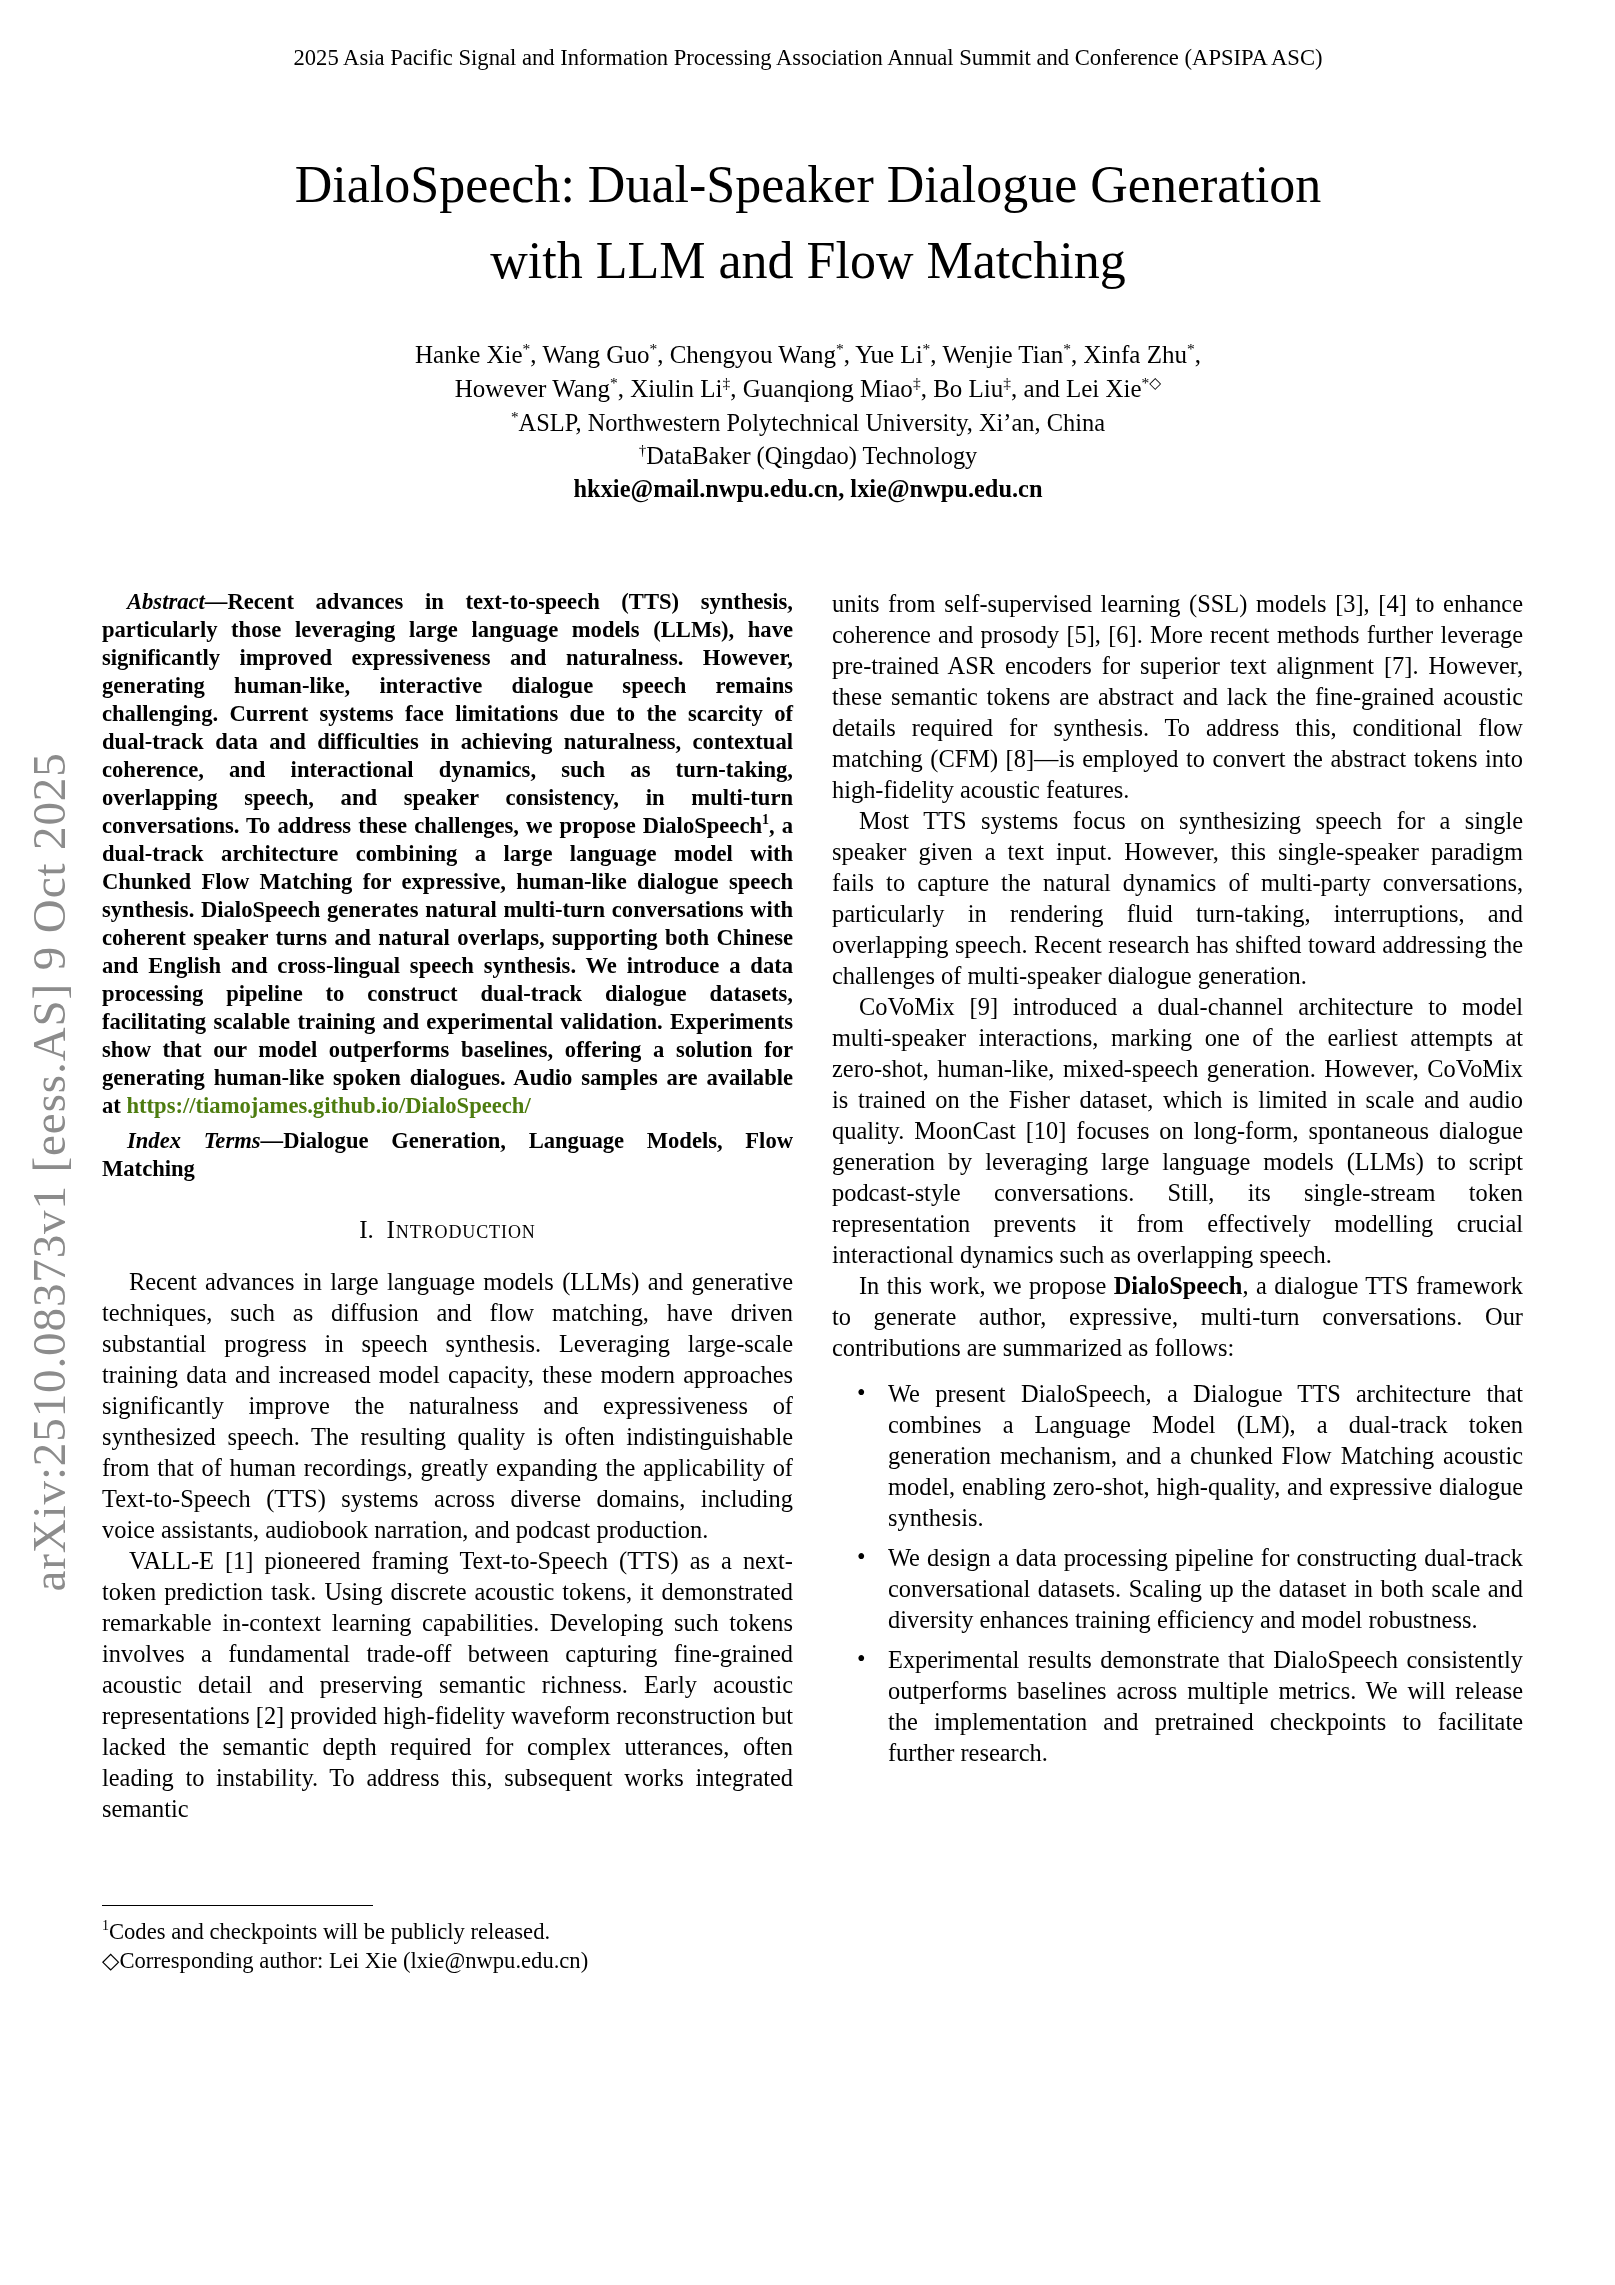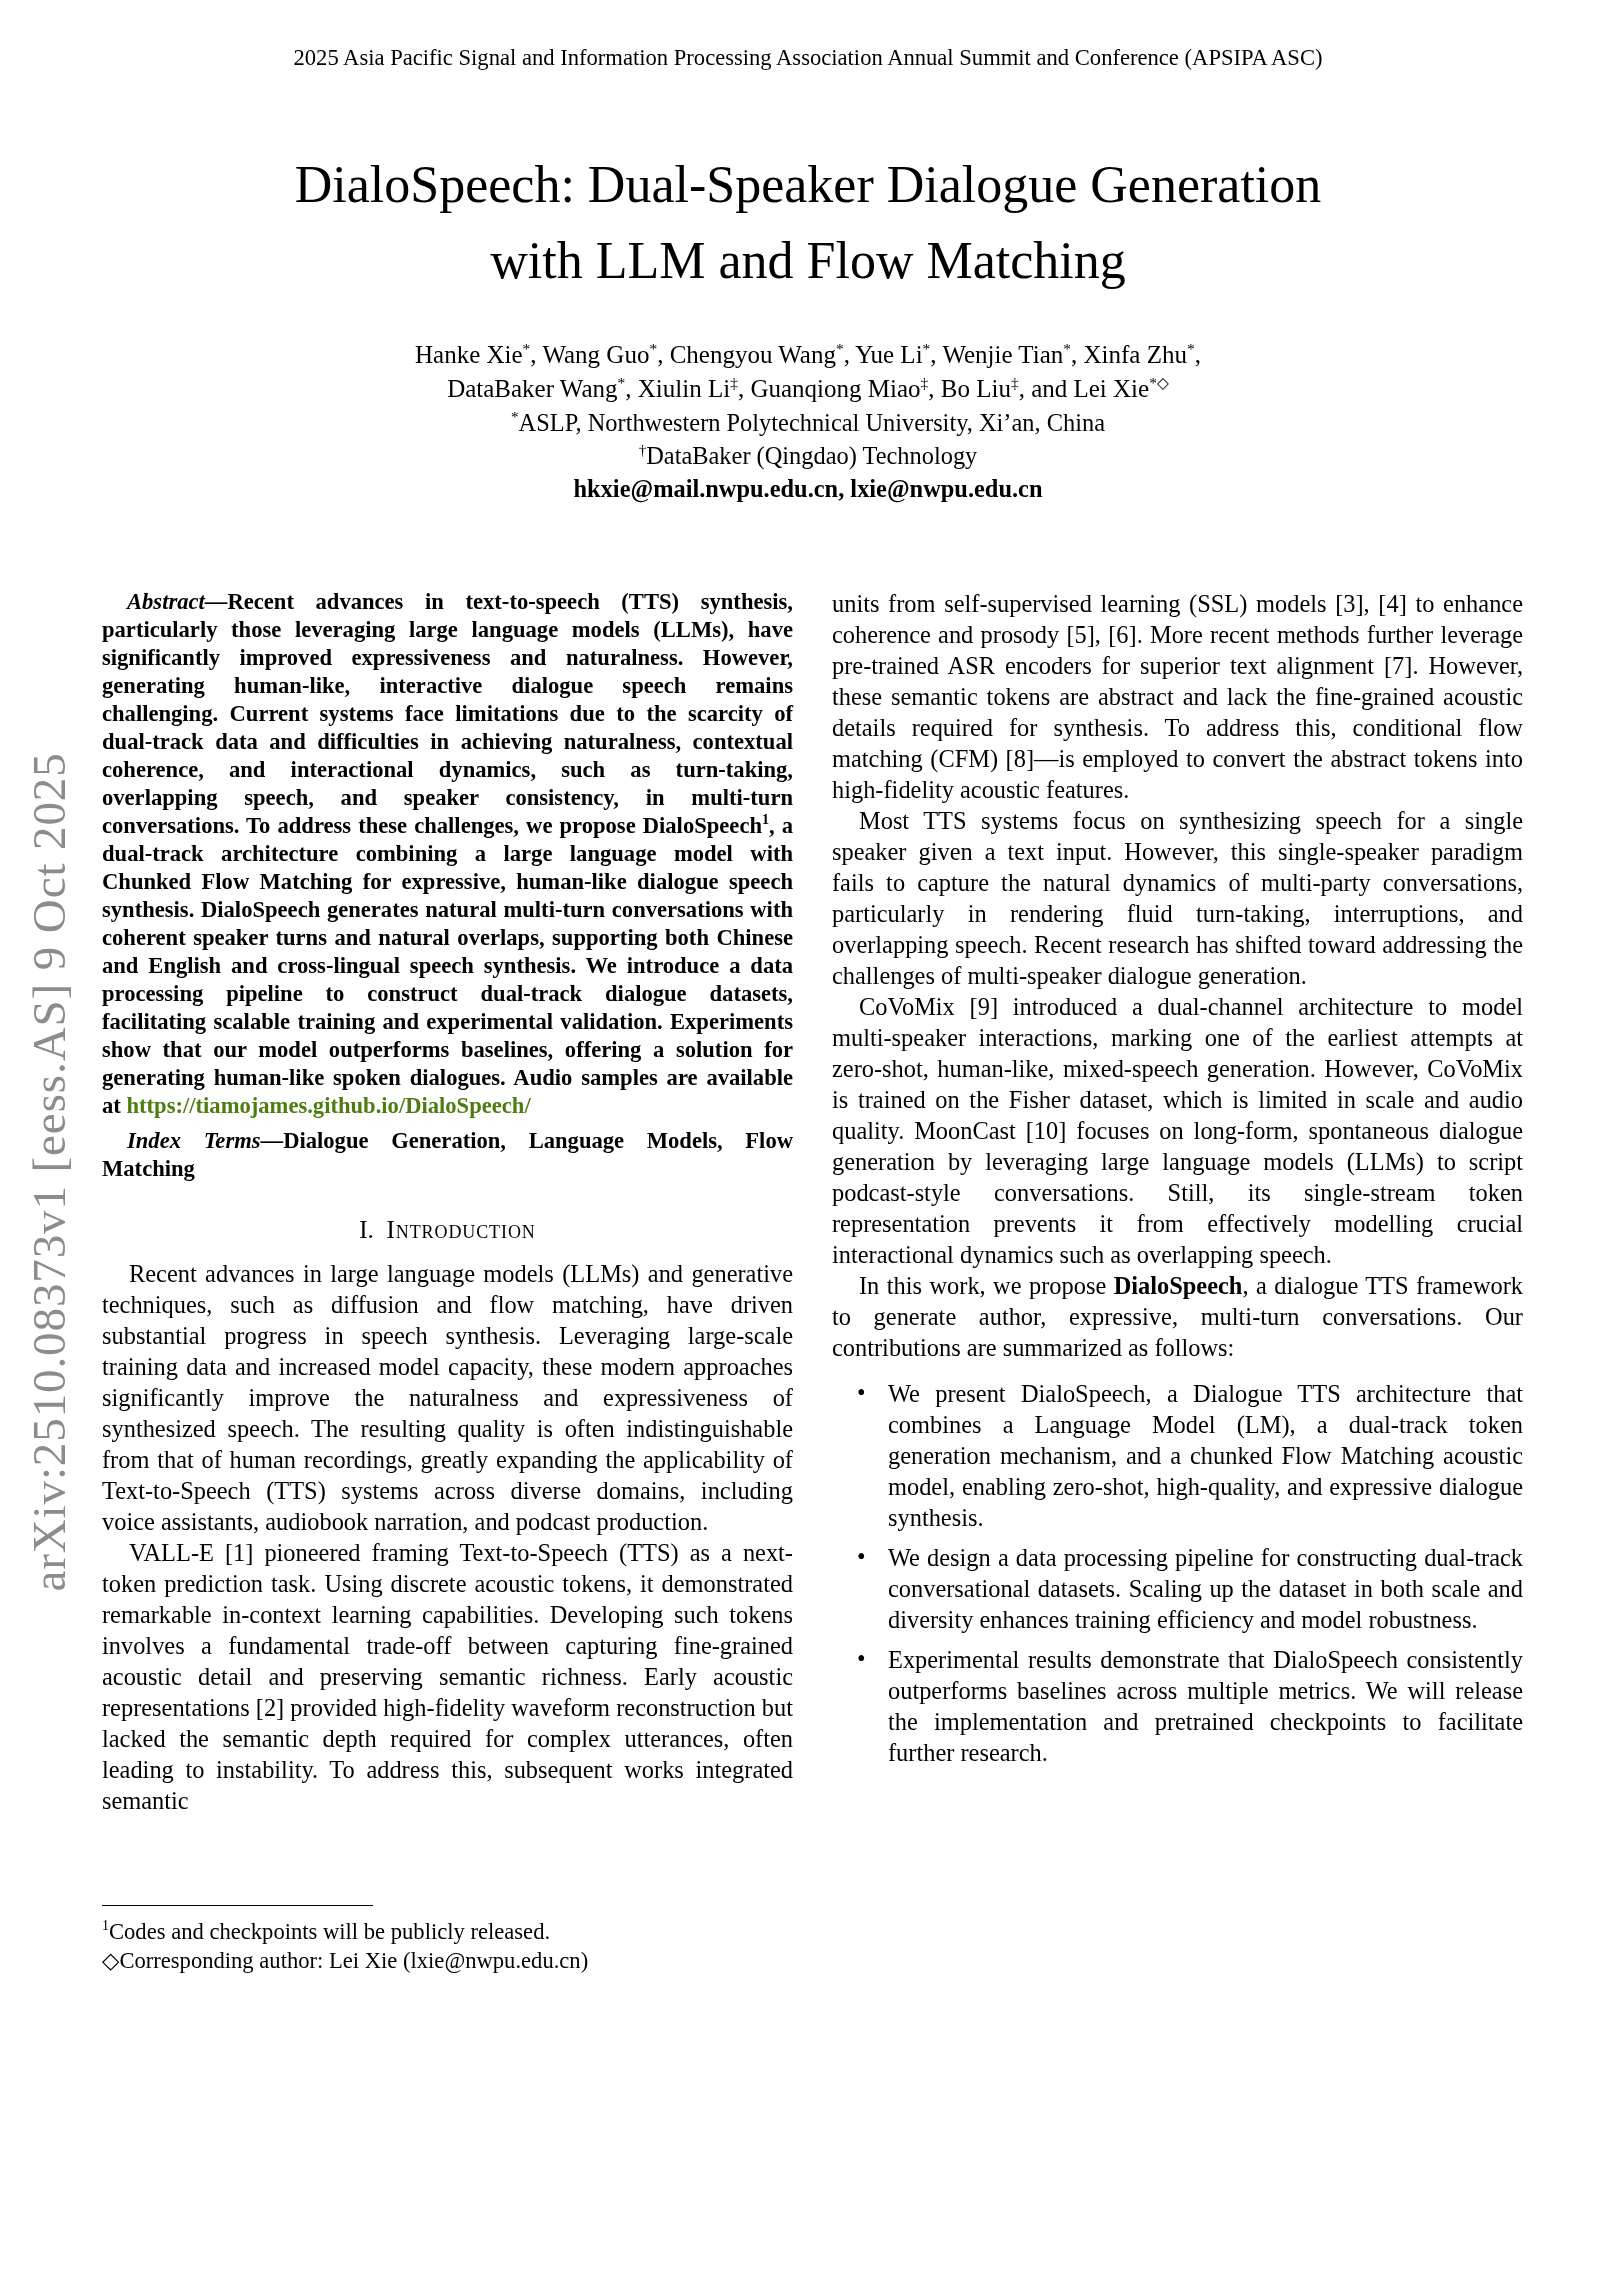--- a/index.html
+++ b/index.html
@@ -67,21 +67,21 @@
     font-weight: bold;
     text-indent: 25px;
   }
   .index-terms { margin-top: 7.2px; }
   .bi { font-style: italic; }
   .url { color: #4d7c0f; text-decoration: none; }
 
   .section-heading {
     font-size: 25px; font-weight: normal;
     text-align: center;
-    margin-top: 33px; margin-bottom: 14px;
+    margin-top: 33px; margin-bottom: 22px;
     text-indent: 0;
   }
   .section-heading .sc { font-variant: small-caps; margin-left: 12.7px; letter-spacing: 0.9px; }
 
   .body-par { font-size: 24.4px; line-height: 31px; text-indent: 27px; }
   .noindent { text-indent: 0; }
 
   .contrib {
     list-style: none;
     margin-top: 14.5px;
@@ -119,21 +119,21 @@
 
   <div class="conf-header">2025 Asia Pacific Signal and Information Processing Association Annual Summit and Conference (APSIPA ASC)</div>
 
   <h1 class="title">
     <span class="title-line">DialoSpeech: Dual-Speaker Dialogue Generation</span>
     <span class="title-line">with LLM and Flow Matching</span>
   </h1>
 
   <div class="authors">
     <div class="author-line"><span>Hanke Xie</span><sup>*</sup><span>, Wang Guo</span><sup>*</sup><span>, Chengyou Wang</span><sup>*</sup><span>, Yue Li</span><sup>*</sup><span>, Wenjie Tian</span><sup>*</sup><span>, Xinfa Zhu</span><sup>*</sup><span>,</span></div>
-    <div class="author-line"><span>DataBaker Wang</span><sup>*</sup><span>, Xiulin Li</span><sup>‡</sup><span>, Guanqiong Miao</span><sup>‡</sup><span>, Bo Liu</span><sup>‡</sup><span>, and Lei Xie</span><sup>*◇</sup></div>
+    <div class="author-line"><span>However Wang</span><sup>*</sup><span>, Xiulin Li</span><sup>‡</sup><span>, Guanqiong Miao</span><sup>‡</sup><span>, Bo Liu</span><sup>‡</sup><span>, and Lei Xie</span><sup>*◇</sup></div>
     <div class="affil-line"><sup>*</sup><span>ASLP, Northwestern Polytechnical University, Xi’an, China</span></div>
     <div class="affil-line"><sup>†</sup><span>DataBaker (Qingdao) Technology</span></div>
     <div class="email-line">hkxie@mail.nwpu.edu.cn, lxie@nwpu.edu.cn</div>
   </div>
 
   <div class="columns">
 
     <div class="col">
       <p class="abstract"><span class="bi">Abstract</span><span>—Recent advances in text-to-speech (TTS) synthesis, particularly those leveraging large language models (LLMs), have significantly improved expressiveness and naturalness. However, generating human-like, interactive dialogue speech remains challenging. Current systems face limitations due to the scarcity of dual-track data and difficulties in achieving naturalness, contextual coherence, and interactional dynamics, such as turn-taking, overlapping speech, and speaker consistency, in multi-turn conversations. To address these challenges, we propose DialoSpeech</span><sup>1</sup><span>, a dual-track architecture combining a large language model with Chunked Flow Matching for expressive, human-like dialogue speech synthesis. DialoSpeech generates natural multi-turn conversations with coherent speaker turns and natural overlaps, supporting both Chinese and English and cross-lingual speech synthesis. We introduce a data processing pipeline to construct dual-track dialogue datasets, facilitating scalable training and experimental validation. Experiments show that our model outperforms baselines, offering a solution for generating human-like spoken dialogues. Audio samples are available at </span><a class="url" href="#">https://tiamojames.github.io/DialoSpeech/</a></p>
 

